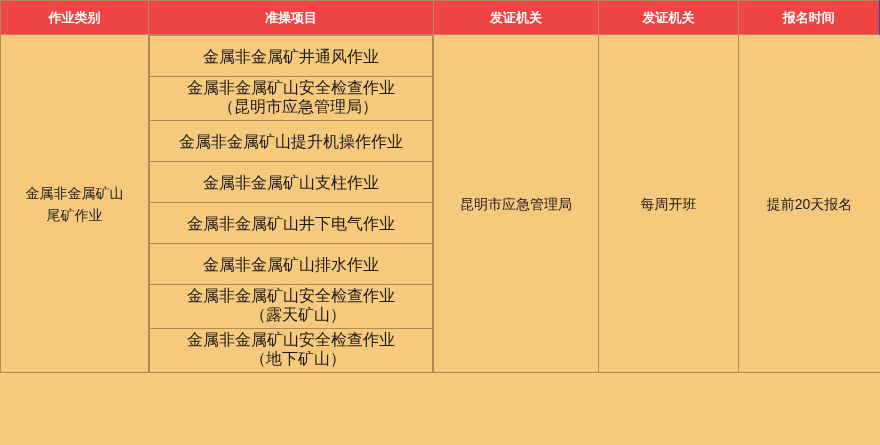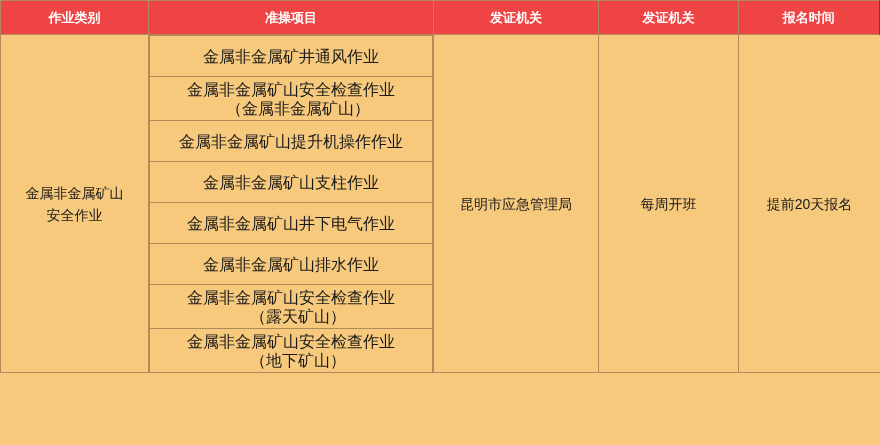--- a/index.html
+++ b/index.html
@@ -69,20 +69,21 @@
     color: #1a1a1a;
     margin-left: 44px;
   }
   .sub-table tr:last-child td {
     border-bottom: none;
   }
   .sub-table td.two-line {
     height: 41px;
     padding-top: 1px;
     padding-bottom: 1px;
+    font-family: Liberation Mono, monospace;
   }
   .line2 {
     display: block;
     padding-left: 14px;
   }
   td.plain-cell {
     font-size: 14px;
     line-height: 20px;
   }
   .col-1 { width: 148px; }
@@ -109,34 +110,34 @@
         <th>准操项目</th>
         <th>发证机关</th>
         <th>发证机关</th>
         <th>报名时间</th>
       </tr>
     </thead>
     <tbody>
       <tr>
         <td class="category-cell">
           <div>金属非金属矿山</div>
-          <div>安全作业</div>
+          <div>尾矿作业</div>
         </td>
         <td>
           <table class="sub-table">
             <tbody>
               <tr>
                 <td>
                   <span>金属非金属矿井通风作业</span>
                 </td>
               </tr>
               <tr>
                 <td class="two-line">
                   <span>金属非金属矿山安全检查作业</span>
-                  <span class="line2">（金属非金属矿山）</span>
+                  <span class="line2">（昆明市应急管理局）</span>
                 </td>
               </tr>
               <tr>
                 <td>
                   <span>金属非金属矿山提升机操作作业</span>
                 </td>
               </tr>
               <tr>
                 <td>
                   <span>金属非金属矿山支柱作业</span>

